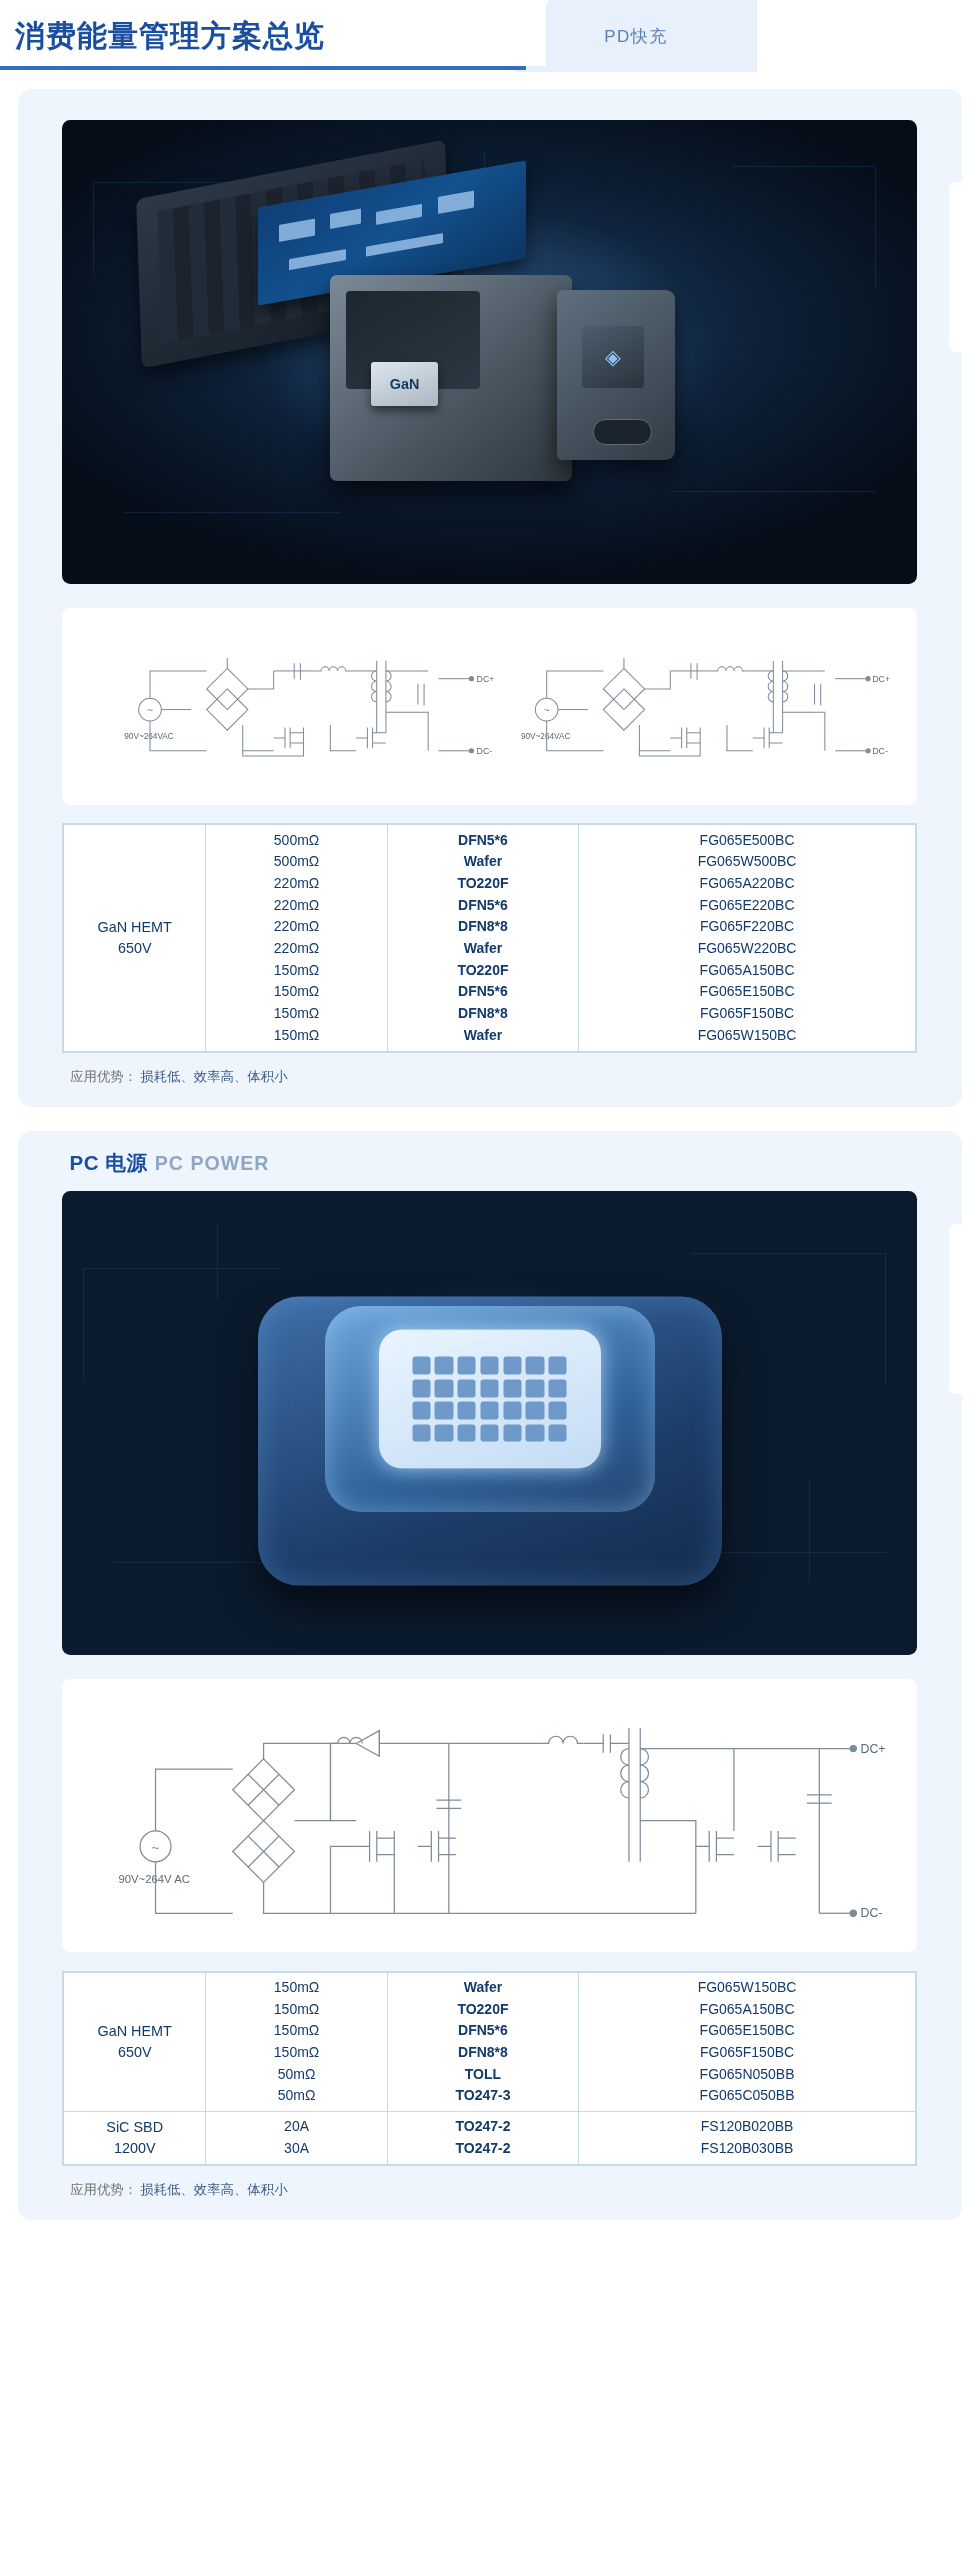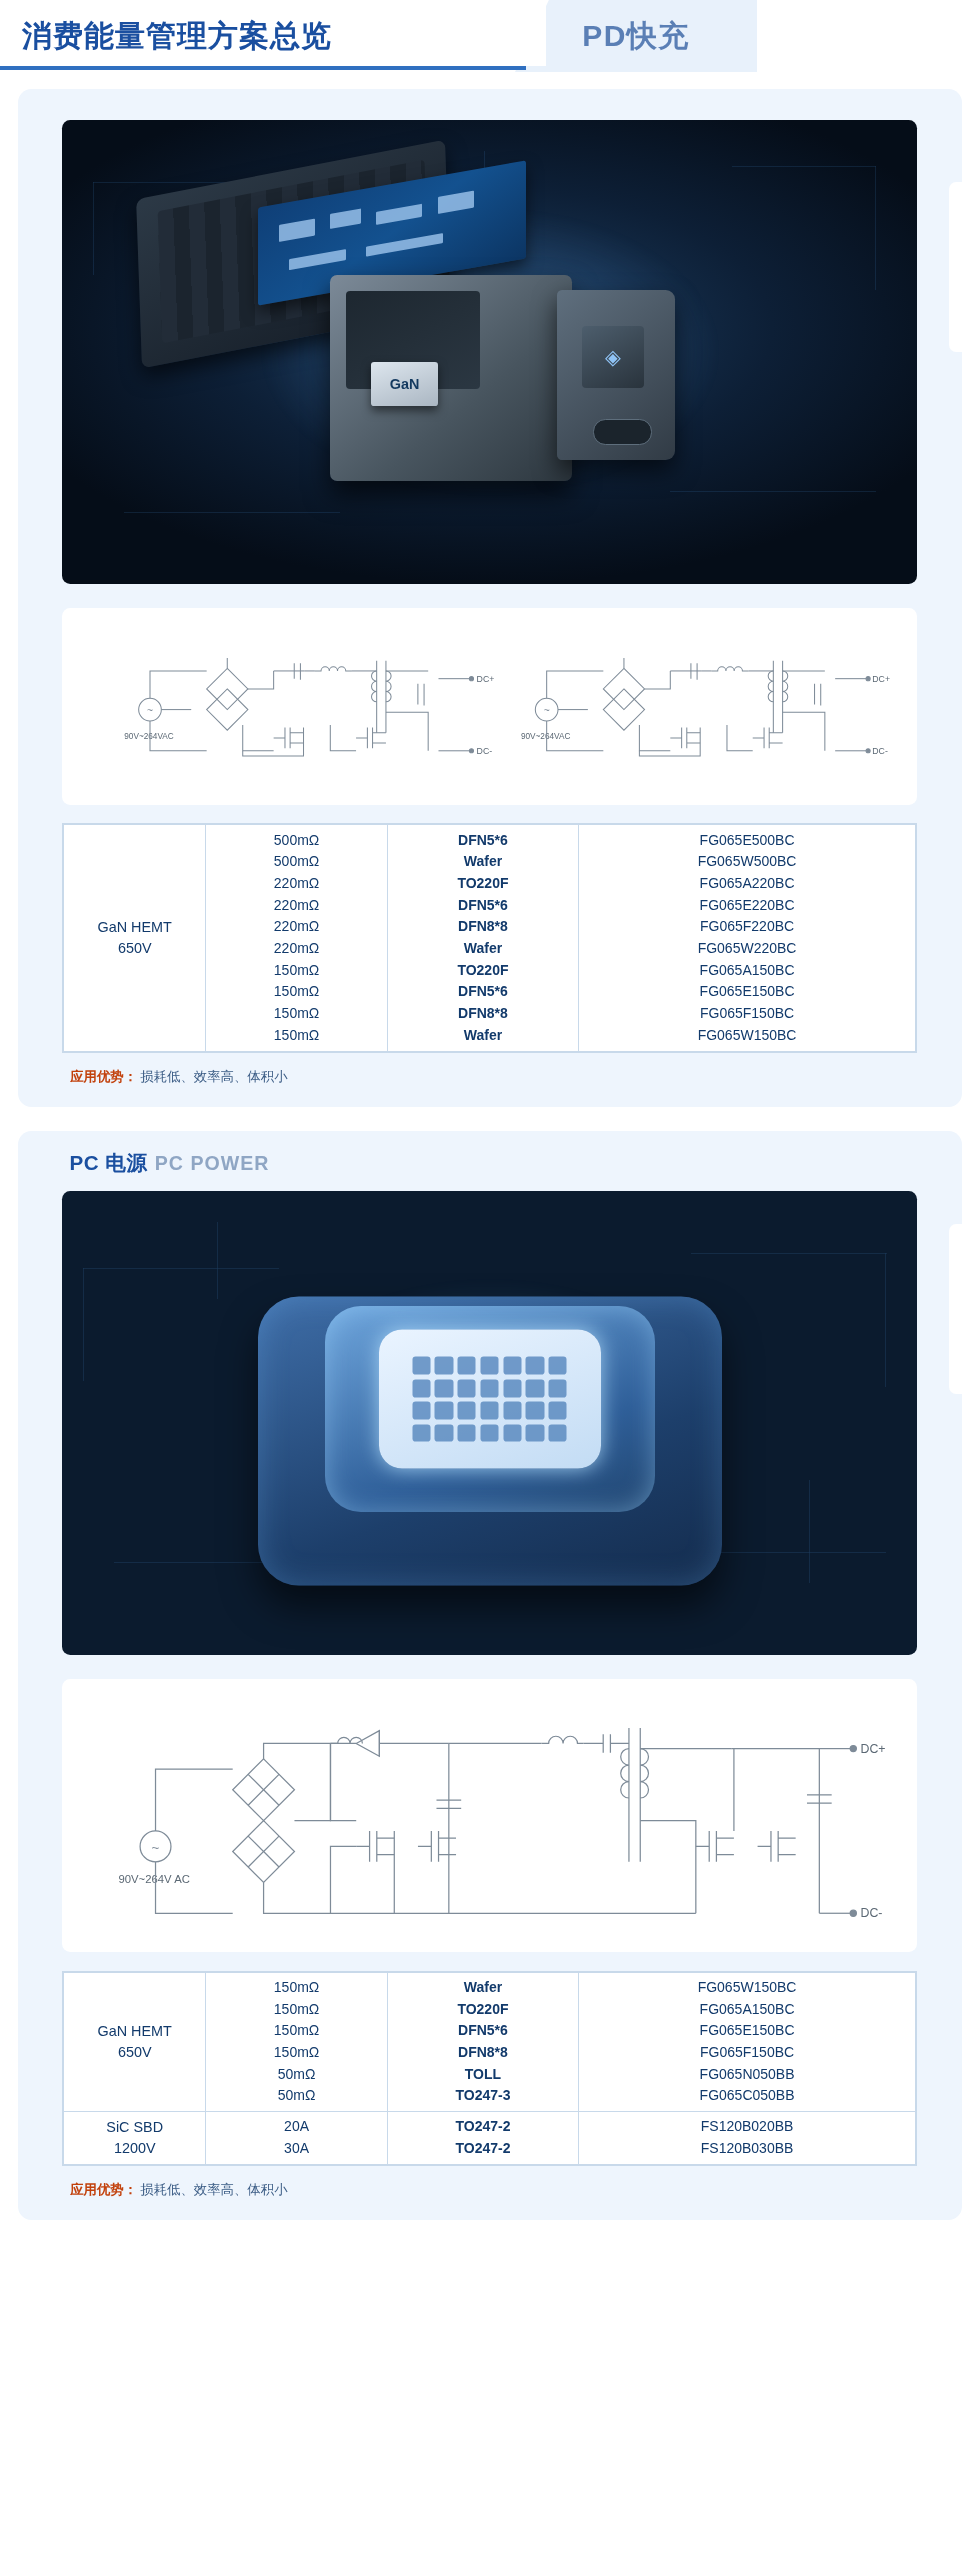--- a/index.html
+++ b/index.html
@@ -35,42 +35,42 @@
     width: 546px;
     background: linear-gradient(90deg, #ffffff 0%, #ffffff 70%, #ffffff 100%);
     display: flex;
     align-items: center;
   }
   .main-title {
     font-size: 30px;
     font-weight: bold;
     color: #1a4fa0;
     letter-spacing: 1px;
-    padding-left: 22px;
+    padding-left: 15px;
     line-height: 1;
   }
   .title-wedge {
     position: absolute;
     left: 515px;
     top: 0;
     width: 242px;
     height: 72px;
     background: #e8f1fb;
     clip-path: polygon(14% 0, 100% 0, 100% 100%, 0 100%);
   }
   .title-wedge-inner {
     position: absolute;
     left: 0; top: 0; right: 0; bottom: 0;
     display: flex;
     align-items: center;
     justify-content: center;
   }
   .sub-title {
-    font-size: 30px;
-    font-weight: bold;
+    font-size: 17px;
+    font-weight: normal;
     color: #5a7fb5;
     letter-spacing: 1.5px;
   }
   .title-rule {
     position: absolute;
     left: 0;
     top: 66px;
     width: 526px;
     height: 3.6px;
     background: #2f6fc0;
@@ -328,22 +328,22 @@
     width: 855px;
     font-size: 13.4px;
     color: #3b5c85;
     display: flex;
     align-items: center;
     gap: 3.1px;
     padding-left: 8.2px;
     box-sizing: border-box;
   }
   .advantage .label {
-    font-weight: bold;
-    color: #c2410c;
+    font-weight: normal;
+    color: #737373;
   }
 
   
   .tab-notch {
     position: absolute;
     right: -1px;
     top: 93px;
     width: 13.4px;
     height: 170px;
     background: #ffffff;

